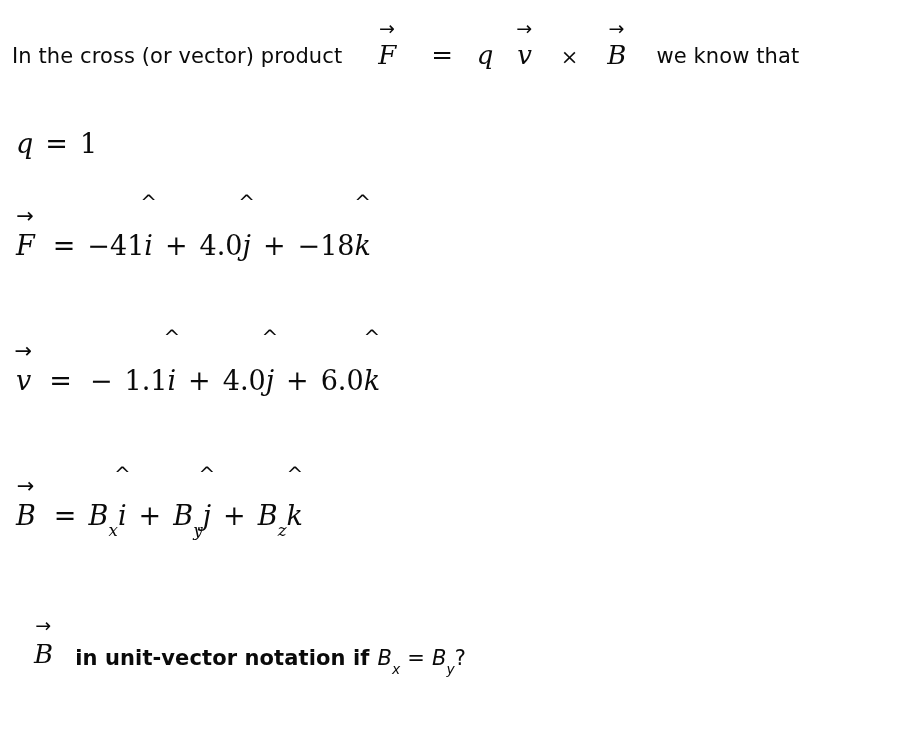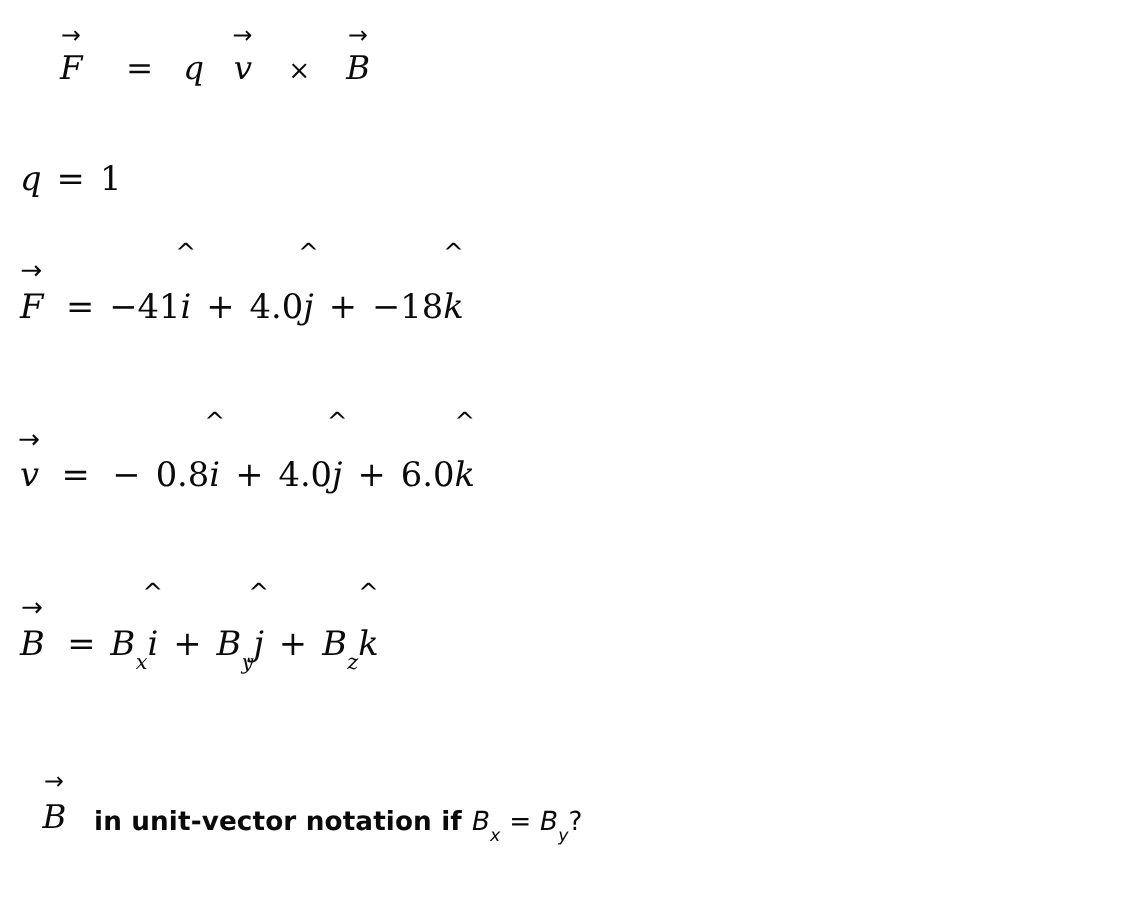--- a/index.html
+++ b/index.html
@@ -131,20 +131,21 @@
 
   
   #line-question { left: 12px; top: 641px; }
   #q-vecB { margin-left: 22px; font-size: 26px; position: relative; top: -2px; }
   #q-tail { margin-left: 22px; font-weight: bold; }
 </style>
 </head>
 <body>
 
 <div class="row prose" id="line-intro">
+  <span>In the cross (or vector) product</span>
 
   <span class="math" id="intro-eq">
     <span class="vec">
       <span class="arrow" style="font-size:19px; top:-21px;">→</span>
       <span class="base">F</span>
     </span>
     <span class="sp-l"></span>
     <span class="op">=</span>
     <span class="sp-s"></span>
     <span>q</span>
@@ -155,20 +156,21 @@
     </span>
     <span class="sp-m"></span>
     <span class="op" style="font-size:21px;">×</span>
     <span class="sp-m"></span>
     <span class="vec">
       <span class="arrow" style="font-size:19px; top:-21px;">→</span>
       <span class="base">B</span>
     </span>
   </span>
 
+  <span id="intro-tail">we know that</span>
 </div>
 
 <div class="row math" id="line-q">
   <span>q</span>
   <span class="sp-m"></span>
   <span class="op">=</span>
   <span class="sp-m"></span>
   <span class="num">1</span>
 </div>
 
@@ -212,21 +214,21 @@
   <span class="vec">
     <span class="arrow" style="font-size:21px; top:-24px;">→</span>
     <span class="base">v</span>
   </span>
   <span class="sp-l"></span>
   <span class="op">=</span>
   <span class="sp-l"></span>
   <span class="op">−</span>
   <span class="sp-m"></span>
 
-  <span class="num">0.8</span>
+  <span class="num">1.1</span>
   <span class="unit">
     <span class="hat" style="top:-38px;">^</span>
     <span>i</span>
   </span>
 
   <span class="sp-m"></span>
   <span class="op">+</span>
   <span class="sp-m"></span>
 
   <span class="num">4.0</span>

